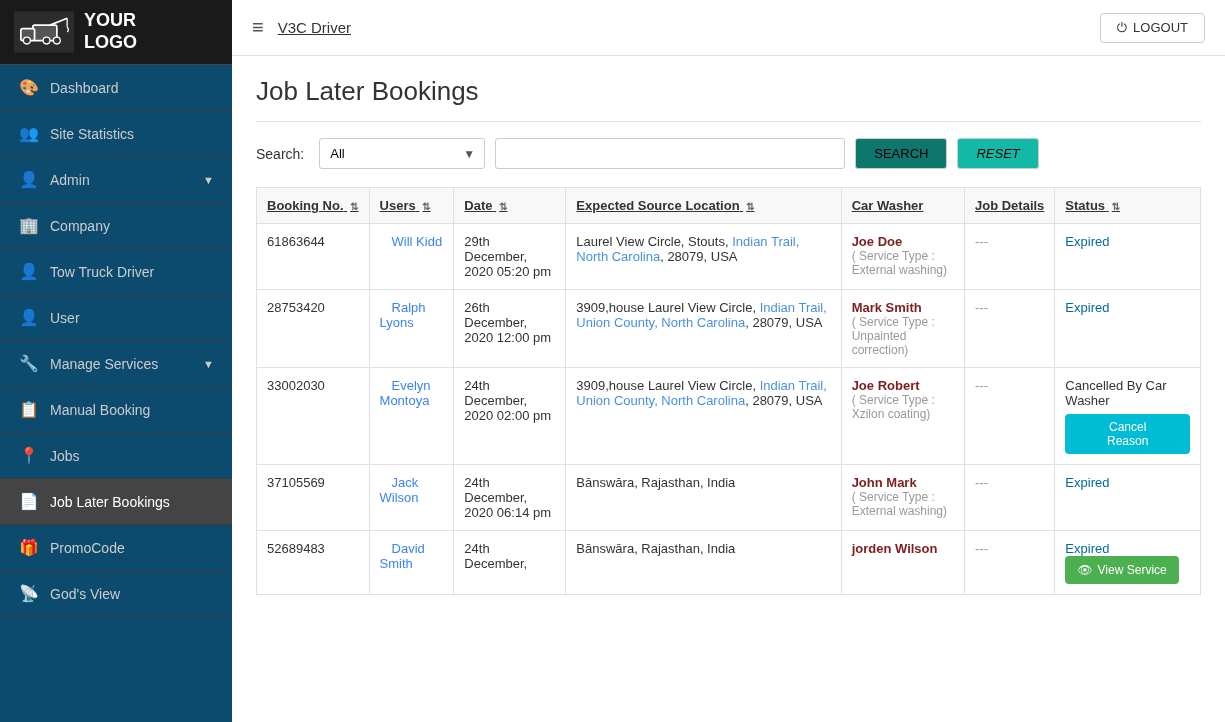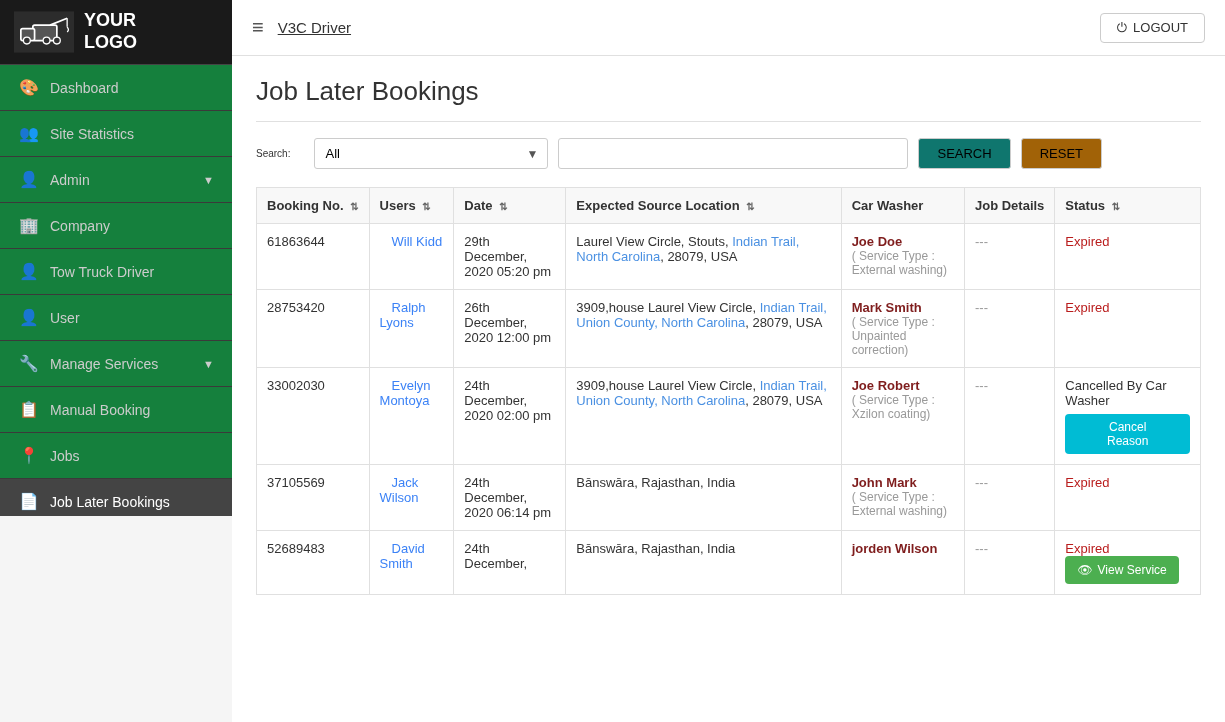--- a/index.html
+++ b/index.html
@@ -2,25 +2,25 @@
 <html><head>
   <meta charset="utf-8">
   <style>
     * { box-sizing: border-box; margin: 0; padding: 0; }
     body { font-family: Arial, sans-serif; font-size: 13px; background: #f5f5f5; display: flex; height: 722px; overflow: hidden; }
 
     
     .sidebar {
       width: 232px;
       min-width: 232px;
-      background: #15803d;
+      background: #0c4a6e;
       color: #ccc;
       display: flex;
       flex-direction: column;
-      height: 516px;
+      height: 722px;
       overflow-y: auto;
     }
     .sidebar-logo {
       background: #1a1a1a;
       padding: 10px 14px;
       display: flex;
       align-items: center;
       gap: 10px;
       border-bottom: 1px solid #444;
     }
@@ -95,33 +95,33 @@
     }
     .divider { border: none; border-top: 1px solid #e0e0e0; margin-bottom: 16px; }
 
     
     .search-bar {
       display: flex;
       align-items: center;
       gap: 10px;
       margin-bottom: 18px;
     }
-    .search-label { font-size: 10px; color: #333; margin-right: 14px; }
+    .search-label { font-size: 14px; color: #333; margin-right: 5px; }
     .search-select-wrap {
       position: relative;
       display: inline-block;
     }
     .search-select {
       appearance: none;
       padding: 7px 32px 7px 10px;
       border: 1px solid #ccc;
       border-radius: 3px;
       font-size: 13px;
       background: #fff;
-      width: 234px;
+      width: 166px;
       cursor: pointer;
     }
     .search-select-arrow {
       position: absolute;
       right: 10px;
       top: 50%;
       transform: translateY(-50%);
       pointer-events: none;
       color: #555;
       font-size: 12px;
@@ -137,55 +137,57 @@
       padding: 7px 18px;
       background: #0f766e;
       border: 1px solid #ccc;
       border-radius: 3px;
       cursor: pointer;
       font-size: 13px;
       font-weight: 500;
     }
     .reset-btn {
       padding: 7px 18px;
-      background: #a16207;
+      background: #14b8a6;
       border: 1px solid #ccc;
       border-radius: 3px;
       cursor: pointer;
       font-size: 13px;
+      font-style: italic;
     }
 
     
     .booking-table {
       width: 100%;
       border-collapse: collapse;
       font-size: 13px;
     }
     .booking-table th {
       background: #f8f8f8;
       border: 1px solid #e0e0e0;
       padding: 10px 10px;
       text-align: left;
       font-weight: 600;
       color: #333;
       white-space: nowrap;
+      text-decoration: underline;
     }
     .booking-table th .sort-icon { font-size: 10px; color: #666; margin-left: 3px; }
     .booking-table td {
       border: 1px solid #e0e0e0;
       padding: 10px 10px;
       vertical-align: top;
       color: #333;
       background: #fff;
     }
     .user-link { color: #3b82f6; cursor: pointer; margin-left: 12px; }
     .location-text .city { color: #4a90e2; }
     .car-washer-name { font-weight: bold; color: #7f1d1d; }
     .service-type { color: #999; font-size: 12px; }
-    .status-expired { color: #b91c1c; margin-top: 8px; }
+    .status-expired { color: #0369a1; margin-top: 8px; }
     .status-cancelled { color: #333; }
     .cancel-reason-btn {
       display: block;
       margin-top: 6px;
       padding: 6px 23px;
       background: #00bcd4;
       color: #fff;
       border: none;
       border-radius: 4px;
       cursor: pointer;

